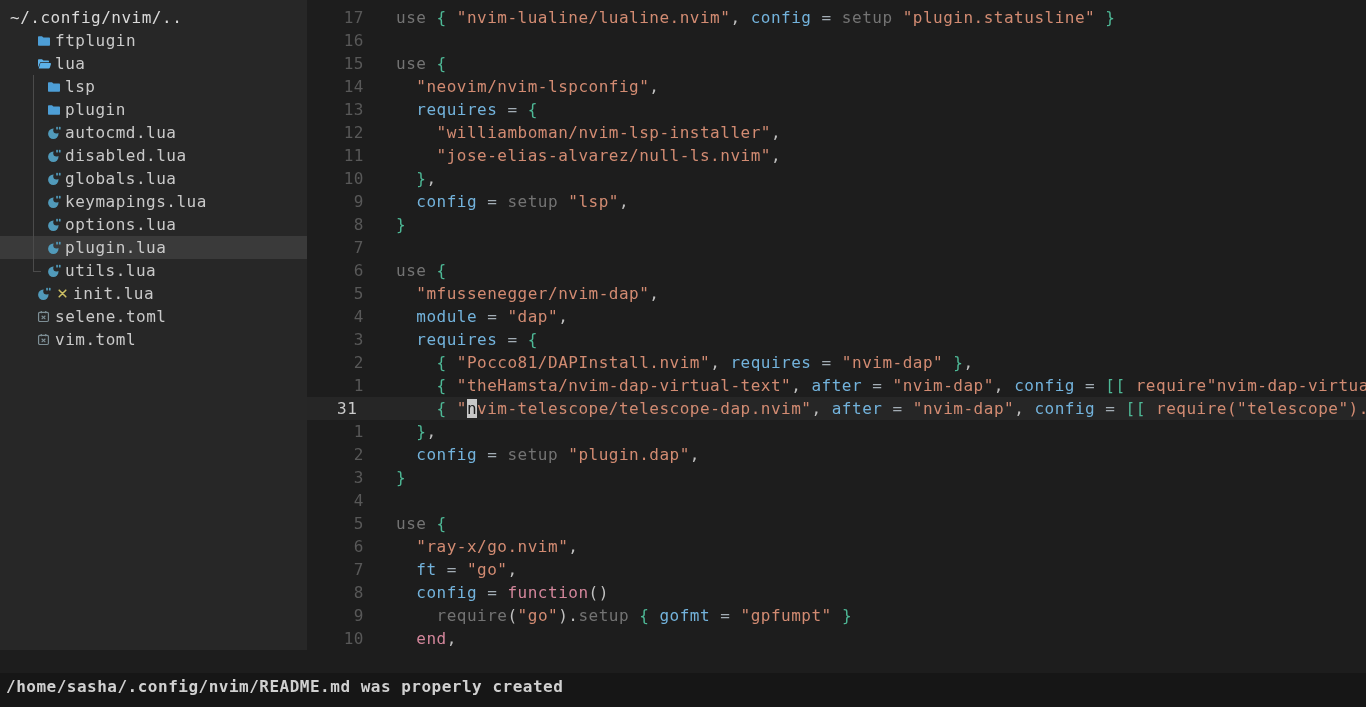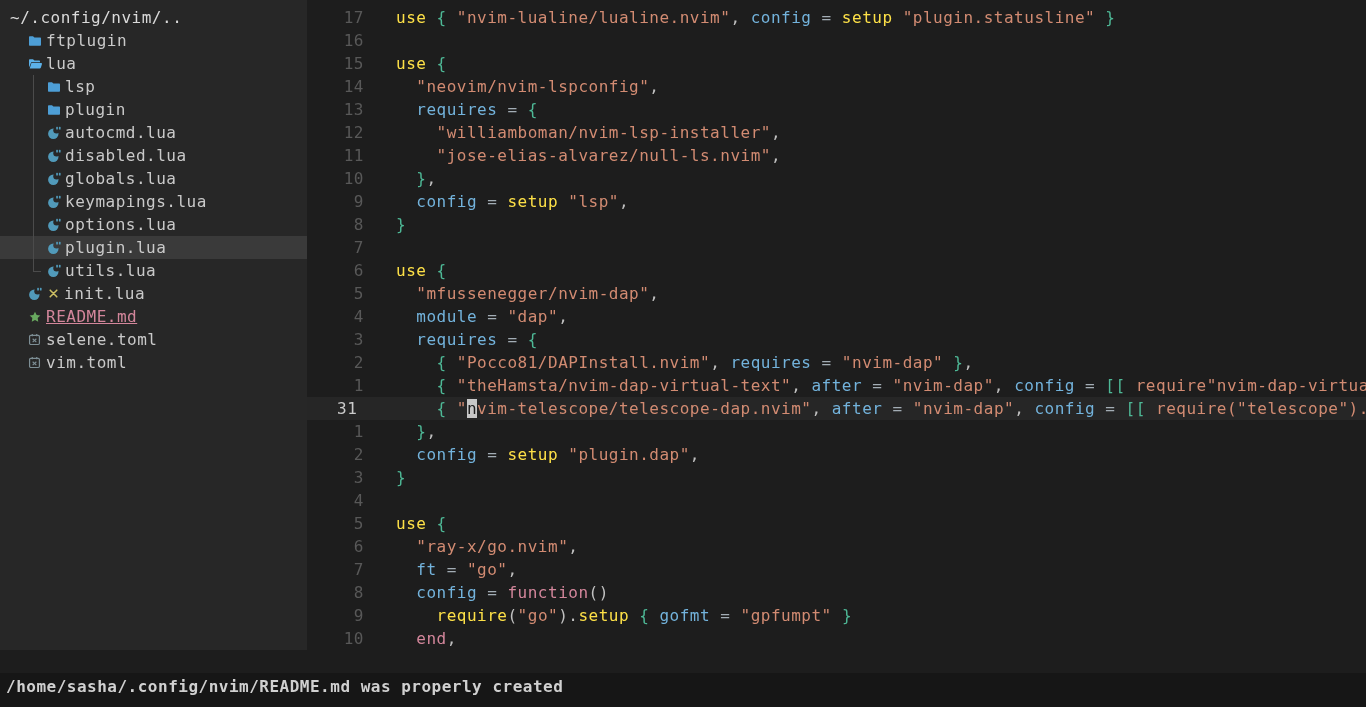--- a/index.html
+++ b/index.html
@@ -16,41 +16,41 @@
   .sidebar {
     position:absolute; left:0; top:0; width:307px; height:650px;
     background:#272727; padding-top:6px; overflow:hidden;
   }
   .tree-row {
     position:relative; height:23px; display:flex; align-items:center;
     color:#c9c9c9; white-space:pre; cursor:default;
   }
   .tree-row.selected { background:#3a3a3a; }
   .tree-root { padding-left:10px; color:#dadada; }
-  .d0 { padding-left:27px; }
+  .d0 { padding-left:36px; }
   .d1 { padding-left:46px; }
   .tree-icon { display:inline-flex; width:15px; justify-content:center; align-items:center; margin-right:4px; flex:none; }
   .tree-badge { display:inline-flex; width:14px; justify-content:center; align-items:center; margin-right:4px; flex:none; }
   .tree-label.special { color:#d3869b; text-decoration:underline; }
   .guide-bar { position:absolute; left:33px; top:0; bottom:0; width:1px; background:#4b4b4b; }
   .guide-corner { position:absolute; left:33px; top:0; height:13px; width:8px;
     border-left:1px solid #4b4b4b; border-bottom:1px solid #4b4b4b; }
 
   
   .editor {
     position:absolute; left:307px; top:0; width:1059px; height:650px;
     background:#1d1d1d; padding-top:6px; overflow:hidden;
   }
   .code-line { position:relative; height:23px; line-height:23px; white-space:pre; }
   .code-line.cur { background:#262626; }
   .gutter { position:absolute; left:0; top:0; width:57px; text-align:right; color:#585858; }
   .gutter.curn { left:30px; width:auto; text-align:left; color:#cbcbcb; }
   .code { position:absolute; left:89px; top:0; }
 
-  .k  { color:#fde047; }  
+  .k  { color:#737373; }  
   .kw { color:#d3869b; }  
   .s  { color:#d28b72; }  
   .i  { color:#73b3dc; }  
   .o  { color:#a3adb5; }  
   .p  { color:#c0c0c0; }  
   .b  { color:#4eb896; }  
   .w  { color:#d4d4d4; }
   .c  { background:#c8c8c8; color:#1d1d1d; } 
 
   
@@ -137,23 +137,20 @@
             <rect x="11.9" y="0.8" width="1.7" height="2.7" rx="0.6" fill="#519aba"></rect>
           </svg></span><span class="tree-label">utils.lua</span></div>
       <div class="tree-row d0"><span class="tree-icon"><svg width="14" height="14" viewBox="0 0 14 14">
             <circle cx="6.3" cy="7.7" r="5.2" fill="#519aba"></circle>
             <circle cx="9.6" cy="4.2" r="3.3" fill="#272727"></circle>
             <rect x="9.2" y="0.8" width="1.7" height="2.7" rx="0.6" fill="#519aba"></rect>
             <rect x="11.9" y="0.8" width="1.7" height="2.7" rx="0.6" fill="#519aba"></rect>
           </svg></span><span class="tree-badge"><svg width="11" height="11" viewBox="0 0 12 12">
             <path d="M2.4 2.4l7.2 7.2M9.6 2.4L2.4 9.6" stroke="#cdbf63" stroke-width="1.7" stroke-linecap="round"></path>
           </svg></span><span class="tree-label">init.lua</span></div>
-      <div class="tree-row d0"><span class="tree-icon"><svg width="12" height="12" viewBox="0 0 14 14">
-            <path fill="#68a85f" d="M7 .8l1.9 3.9 4.3.6-3.1 3 .7 4.3L7 10.6l-3.8 2 .7-4.3-3.1-3 4.3-.6z"></path>
-          </svg></span><span class="tree-label special">README.md</span></div>
       <div class="tree-row d0"><span class="tree-icon"><svg width="13" height="13" viewBox="0 0 14 14">
             <rect x="1.7" y="2.6" width="10.6" height="9.8" rx="1.3" fill="none" stroke="#7d8e95" stroke-width="1.3"></rect>
             <path d="M4.6 1v2.6M9.4 1v2.6" stroke="#7d8e95" stroke-width="1.3"></path>
             <path d="M5 6.2l4 3.6M9 6.2l-4 3.6" stroke="#7d8e95" stroke-width="1.2"></path>
           </svg></span><span class="tree-label">selene.toml</span></div>
       <div class="tree-row d0"><span class="tree-icon"><svg width="13" height="13" viewBox="0 0 14 14">
             <rect x="1.7" y="2.6" width="10.6" height="9.8" rx="1.3" fill="none" stroke="#7d8e95" stroke-width="1.3"></rect>
             <path d="M4.6 1v2.6M9.4 1v2.6" stroke="#7d8e95" stroke-width="1.3"></path>
             <path d="M5 6.2l4 3.6M9 6.2l-4 3.6" stroke="#7d8e95" stroke-width="1.2"></path>
           </svg></span><span class="tree-label">vim.toml</span></div>

